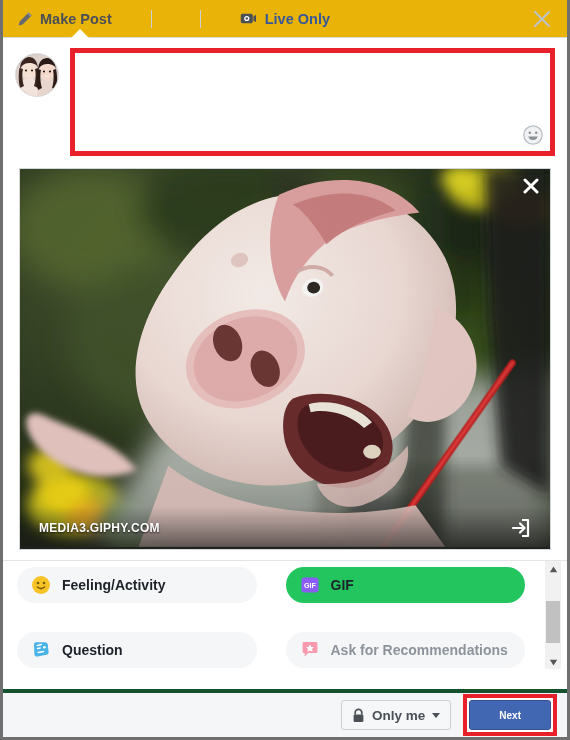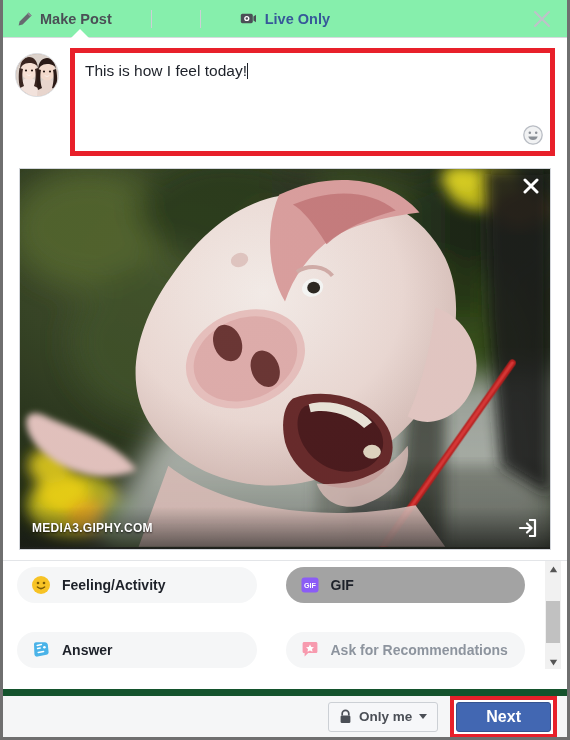--- a/index.html
+++ b/index.html
@@ -16,21 +16,21 @@
     border-left:3px solid #6f6f6f;
     border-right:3px solid #6f6f6f;
     border-bottom:3px solid #6f6f6f;
     overflow:hidden;
   }
 
   
   .tabbar {
     position:relative;
     height:38px;
-    background:#86efac;
+    background:#eab308;
     border-bottom:1px solid #d8dade;
     display:flex;
     align-items:center;
     padding-left:12px;
     gap:26px;
   }
   .tab {
     display:flex; align-items:center; gap:7px;
     font-size:14.5px; font-weight:bold;
     cursor:pointer; white-space:nowrap;
@@ -130,21 +130,21 @@
     position:absolute; top:6px; right:8px;
     width:22px;height:22px;
     cursor:pointer;
     z-index:6;
   }
   .media-footer {
     position:absolute; left:0; right:0; bottom:0;
     height:42px;
     background:linear-gradient(to bottom, rgba(30,30,30,0.0), rgba(25,25,25,0.62));
     display:flex; align-items:center;
-    padding:0 12px;
+    padding:0 19px;
     z-index:5;
   }
   .media-source {
     color:#fff; font-size:12px; font-weight:bold;
     letter-spacing:0.3px;
     text-shadow:0 1px 2px rgba(0,0,0,.75);
   }
   .media-open {
     margin-left:auto; width:22px;height:22px; cursor:pointer;
   }
@@ -166,21 +166,21 @@
     gap:29px;
   }
   .opt {
     display:flex; align-items:center; gap:11px;
     height:36px; padding:0 14px;
     border-radius:18px;
     background:#f5f6f7;
     cursor:pointer;
     overflow:hidden;
   }
-  .opt.sel { background:#a3a3a3; }
+  .opt.sel { background:#22c55e; }
   .opt-label {
     font-size:14px; font-weight:bold; color:#1d2129;
     white-space:nowrap;
   }
   .opt.dim .opt-label { color:#8d949e; }
   .opt-ic { width:20px;height:20px; flex:0 0 20px; line-height:0; }
 
   .scrollbar {
     position:absolute; top:0; right:6px;
     width:16px; height:109px;
@@ -199,21 +199,21 @@
     display:flex; align-items:center; justify-content:center;
   }
   .sb-arrow.up { top:0; }
   .sb-arrow.down { bottom:0; }
 
   
   .footer {
     position:absolute; left:0; right:0; bottom:0;
     height:48px;
     background:#f5f6f7;
-    border-top:7px solid #14532d;
+    border-top:4px solid #14532d;
     display:flex; align-items:center; justify-content:flex-end;
     padding-right:10px;
     gap:0px;
   }
   .privacy {
     display:flex; align-items:center; gap:7px;
     height:30px; padding:0 10px;
     background:#f6f7f9;
     border:1px solid #ccd0d5;
     border-radius:3px;
@@ -230,21 +230,21 @@
   .next-wrap {
     border:4px solid #e8202a;
     padding:2px;
     background:#fff;
   }
   .next-btn {
     min-width:74px; height:30px;
     background:#4267b2;
     border:1px solid #36538f;
     border-radius:3px;
-    color:#fff; font-size:16px; font-weight:bold;
+    color:#fff; font-size:10px; font-weight:bold;
     display:flex; align-items:center; justify-content:center;
     cursor:pointer;
     padding:0 29px;
   }
 </style>
 </head>
 <body>
 
 <div class="window">
 
@@ -313,23 +313,20 @@
           <path d="M21.5 15 C20 24 21 32 22 36 L26 34 C24 28 24 20 25 16z" fill="#2b1a16"></path>
           <path d="M40 15 C42 24 41 32 40 36 L36 34 C38 28 38 20 37 16z" fill="#2b1a16"></path>
           <ellipse cx="28" cy="17.4" rx="1.1" ry="1" fill="#241612"></ellipse>
           <ellipse cx="34" cy="17.4" rx="1.1" ry="1" fill="#241612"></ellipse>
           <path d="M28 21.2 Q31 24 34 21.2 Q31 22.6 28 21.2z" fill="#fff"></path>
         </g>
       </svg>
     </div>
 
     <div class="textarea-wrap">
-      <div class="textarea-inner">
-        <span class="compose-text">This is how I feel today!</span><span class="caret-bar"></span>
-      </div>
       <div class="emoji-btn">
         <svg width="22" height="22" viewBox="0 0 22 22">
           <circle cx="11" cy="11" r="9.2" fill="#f1f2f3" stroke="#b9bdc4" stroke-width="1.3"></circle>
           <circle cx="7.8" cy="8.8" r="1.25" fill="#8a8f96"></circle>
           <circle cx="14.2" cy="8.8" r="1.25" fill="#8a8f96"></circle>
           <path d="M6.3 12.6 H15.7 A4.9 4.9 0 0 1 6.3 12.6z" fill="#8a8f96"></path>
         </svg>
       </div>
     </div>
   </div>
@@ -502,21 +499,21 @@
       <div class="opt">
         <span class="opt-ic">
           <svg width="20" height="20" viewBox="0 0 20 20">
             <path d="M3 4.2 C3 3 3.9 2.2 5 2.2 L14 2.2 C15.4 2.2 16.6 3.2 16.8 4.6 L17.6 12 C17.8 13.4 16.8 14.6 15.4 14.8 L6.6 16.6 C5 16.9 3.6 15.8 3.4 14.2z" fill="#4ab3e8"></path>
             <path d="M6.2 5.4 L10.4 4.6" stroke="#fff" stroke-width="1.5" stroke-linecap="round"></path>
             <path d="M6.6 8.6 L9.2 8.1" stroke="#fff" stroke-width="1.5" stroke-linecap="round"></path>
             <circle cx="13.4" cy="7.2" r="1.3" fill="#fff"></circle>
             <path d="M7.2 12.4 L12.6 11.4" stroke="#fff" stroke-width="1.5" stroke-linecap="round"></path>
           </svg>
         </span>
-        <span class="opt-label">Answer</span>
+        <span class="opt-label">Question</span>
       </div>
 
       <div class="opt dim">
         <span class="opt-ic">
           <svg width="20" height="20" viewBox="0 0 20 20">
             <path d="M2.6 3.6 C2.6 2.7 3.3 2 4.2 2 L15.8 2 C16.7 2 17.4 2.7 17.4 3.6 L17.4 11.4 C17.4 12.3 16.7 13 15.8 13 L8.2 13 L4.6 16.4 L4.6 13 L4.2 13 C3.3 13 2.6 12.3 2.6 11.4z" fill="#f79aae"></path>
             <path d="M10 4.4 L11.3 6.9 L14 7.2 L12 9.1 L12.5 11.8 L10 10.5 L7.5 11.8 L8 9.1 L6 7.2 L8.7 6.9z" fill="#ffffff"></path>
           </svg>
         </span>
         <span class="opt-label">Ask for Recommendations</span>

